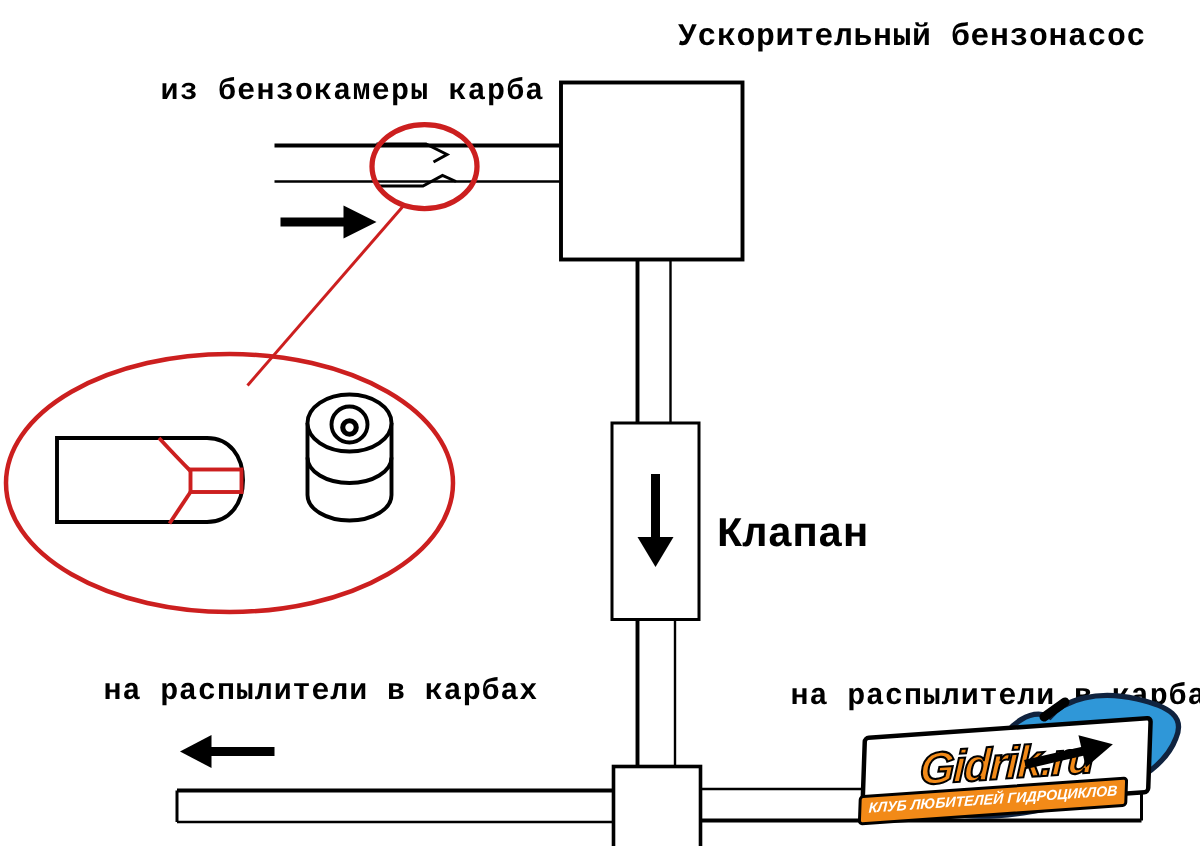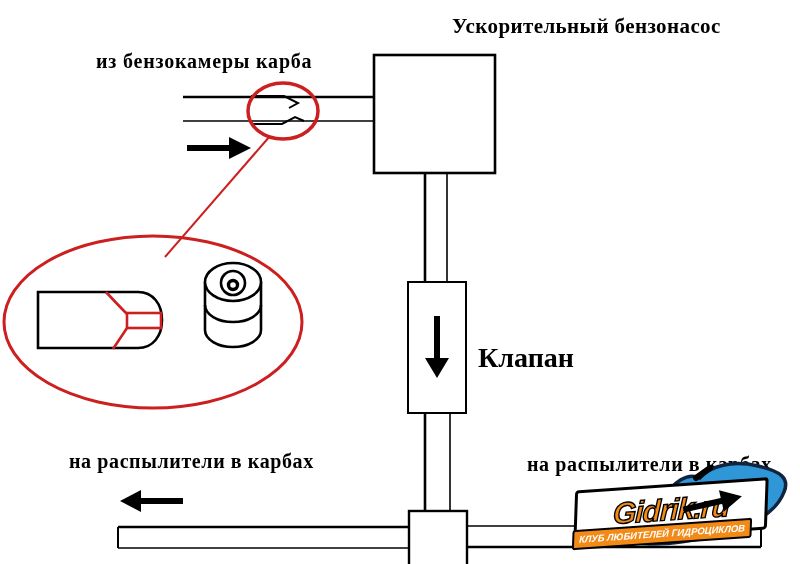--- a/index.html
+++ b/index.html
@@ -2,21 +2,21 @@
 <html><head>
 <meta charset="utf-8">
 <style>
   html,body{margin:0;padding:0;}
   body{
     width:800px;height:564px;position:relative;background:#fff;
     font-family:"Liberation Serif", serif;overflow:hidden;
   }
   .lbl{
     position:absolute;color:#000;font-weight:bold;white-space:nowrap;
-    font-family:Liberation Serif, serif;
+    font-family:Liberation Mono, monospace;
   }
   #diagram-svg{position:absolute;left:0;top:0;z-index:1;}
   #arrow-top-svg{position:absolute;left:0;top:0;z-index:1;}
   
   .logo{
     position:absolute;left:562px;top:458px;width:238px;height:106px;z-index:3;
   }
   .logo-jet{position:absolute;left:0;top:0;}
   .logo-plate{
     position:absolute;left:12px;top:26px;width:188px;height:46px;
@@ -121,21 +121,21 @@
 
 <svg id="arrow-top-svg" width="800" height="564" viewBox="0 0 800 564">
   <g fill="#000" stroke="#000">
     <line x1="187" y1="148" x2="232" y2="148" stroke-width="6"></line>
     <polygon points="229,137 229,159 251,148" stroke="none"></polygon>
   </g>
 </svg>
 
 <div class="lbl" style="left:452px;top:14px;font-size:21px;letter-spacing:0.4px;">Ускорительный бензонасос</div>
 
-<div class="lbl" style="left:96px;top:50px;font-size:20px;letter-spacing:0.8px;">из бензокамеры карба</div>
+<div class="lbl" style="left:107px;top:50px;font-size:20px;letter-spacing:0.8px;">из бензокамеры карба</div>
 
 <div class="lbl" style="left:478px;top:342px;font-size:28px;">Клапан</div>
 
 <div class="lbl" style="left:69px;top:450px;font-size:20px;letter-spacing:0.6px;">на распылители в карбах</div>
 
 <div class="lbl" style="left:527px;top:453px;font-size:20px;letter-spacing:0.6px;">на распылители в карбах</div>
 
 <div class="logo">
 
   <svg class="logo-jet" width="238" height="106" viewBox="0 0 238 106">

